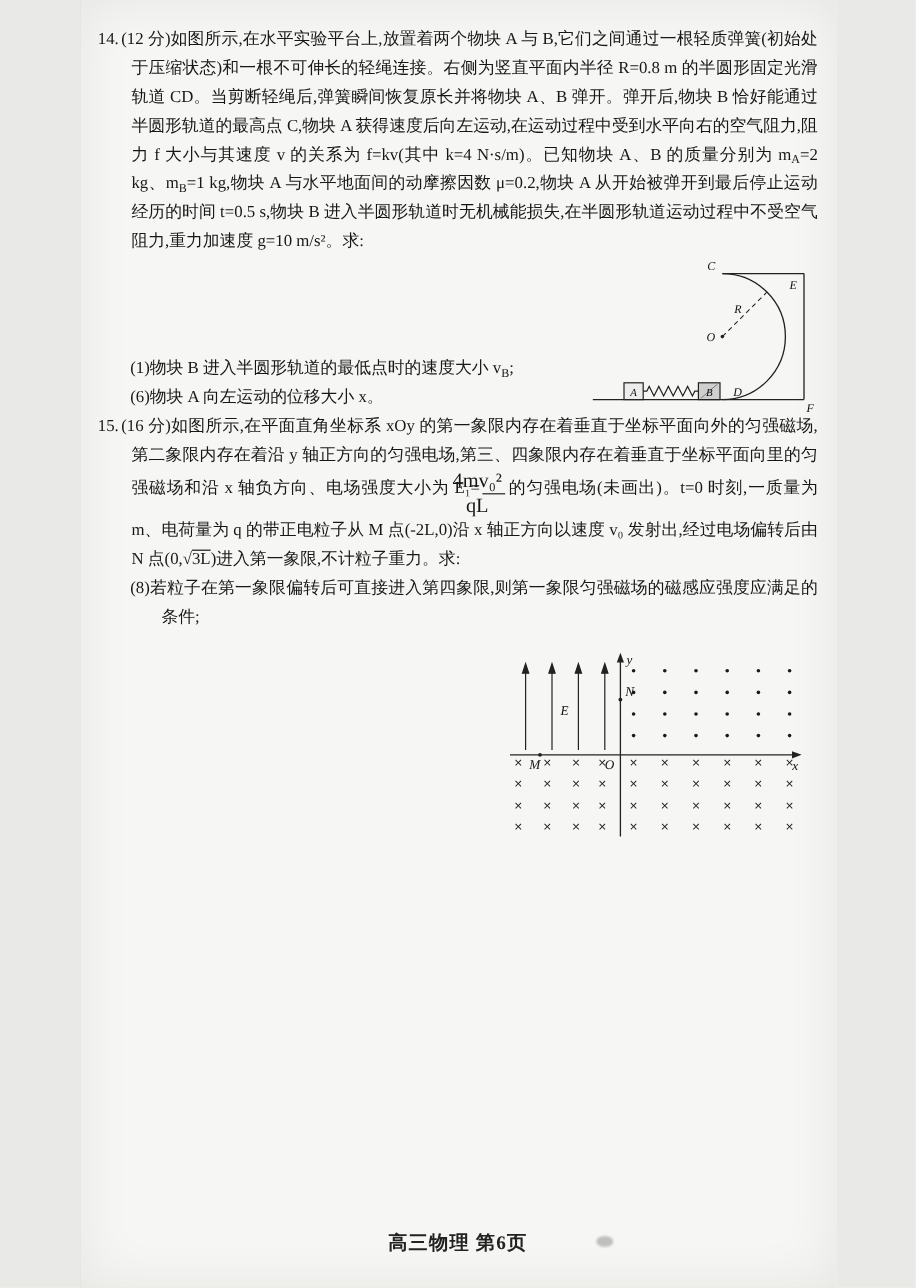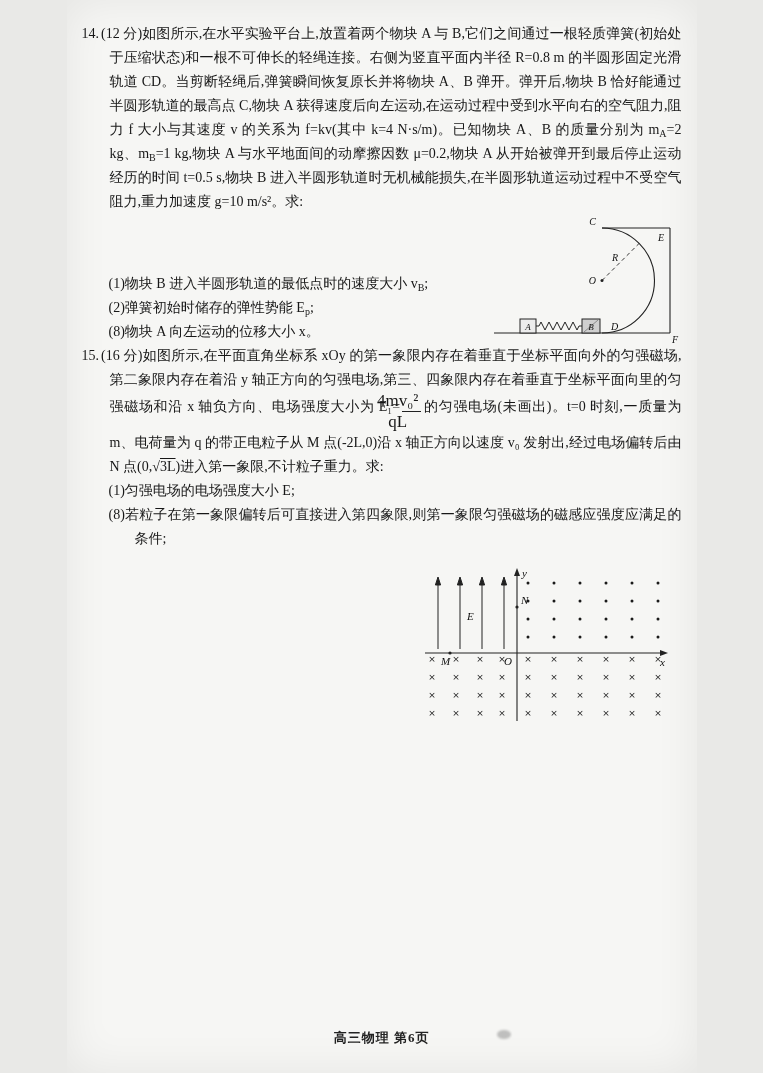--- a/index.html
+++ b/index.html
@@ -26,40 +26,39 @@
   .fig15{display:block;margin:14px 10px 0 auto;}
   sub{font-size:10px;vertical-align:-3px;line-height:0;}
   .frac{display:inline-block;text-align:center;vertical-align:-0.95em;line-height:1.05;font-size:17px;margin:0 2px;}
   .frac .num{display:block;padding:0 3px 1px 3px;border-bottom:1px solid #222;}
   .frac .den{display:block;padding-top:1px;}
   .sqrt{white-space:nowrap;}
   .sqrt .sqrt-bar{text-decoration:overline;}
   .crosses text{font-size:9px;fill:#1a1a1a;font-family:"DejaVu Sans",sans-serif;}
   .footer{
     position:absolute;left:0;right:0;bottom:26px;
-    text-align:center;font-size:13px;font-weight:bold;letter-spacing:1px;color:#222;
+    text-align:center;font-size:16px;font-weight:bold;letter-spacing:1px;color:#222;
   }
   .smudge{
     position:absolute;bottom:34px;left:430px;width:14px;height:9px;border-radius:50%;
     background:rgba(90,90,90,0.35);filter:blur(1px);
   }
 </style>
 </head>
 <body>
 
 <div class="page">
 
   <section class="prob">
     <p class="hang"><span class="pnum">14.</span><span>(12 分)如图所示,在水平实验平台上,放置着两个物块 A 与 B,它们之间通过一根轻质弹簧(初始处于压缩状态)和一根不可伸长的轻绳连接。右侧为竖直平面内半径 R=0.8 m 的半圆形固定光滑轨道 CD。当剪断轻绳后,弹簧瞬间恢复原长并将物块 A、B 弹开。弹开后,物块 B 恰好能通过半圆形轨道的最高点 C,物块 A 获得速度后向左运动,在运动过程中受到水平向右的空气阻力,阻力 f 大小与其速度 v 的关系为 f=kv(其中 k=4 N·s/m)。已知物块 A、B 的质量分别为 m<sub>A</sub>=2 kg、m<sub>B</sub>=1 kg,物块 A 与水平地面间的动摩擦因数 μ=0.2,物块 A 从开始被弹开到最后停止运动经历的时间 t=0.5 s,物块 B 进入半圆形轨道时无机械能损失,在半圆形轨道运动过程中不受空气阻力,重力加速度 g=10 m/s²。求:</span></p>
 
     <div class="row14">
       <div class="qcol">
         <p class="qline">(1)物块 B 进入半圆形轨道的最低点时的速度大小 v<sub>B</sub>;</p>
-        <p class="qline">(2)弹簧初始时储存的弹性势能 E<sub>p</sub>;</p>
-        <p class="qline">(8)物块 A 向左运动的位移大小 x。</p>
+        <p class="qline">(6)物块 A 向左运动的位移大小 x。</p>
       </div>
 
       <svg class="fig14" width="190" height="128" viewBox="0 0 190 128">
         <g stroke="#222" stroke-width="1.1" fill="none">
           <line x1="110" y1="12" x2="178" y2="12"></line>
           <line x1="178" y1="12" x2="178" y2="117"></line>
           <line x1="2" y1="117" x2="178" y2="117"></line>
           <path d="M110 12 A52.5 52.5 0 0 1 110 117"></path>
           <line x1="110" y1="64.5" x2="147" y2="27.5" stroke-dasharray="4 3" stroke-width="0.9"></line>
           <path stroke-width="1" d="M44 110 h3 l2 -4 l4 8 l4 -8 l4 8 l4 -8 l4 8 l4 -8 l4 8 l4 -8 l4 8 l2 -4 h3"></path>
@@ -77,21 +76,20 @@
           <text x="180" y="127">F</text>
           <text x="36" y="114" text-anchor="middle" font-size="9">A</text>
           <text x="99" y="114" text-anchor="middle" font-size="9">B</text>
         </g>
       </svg>
     </div>
   </section>
 
   <section class="prob prob15">
     <p class="hang"><span class="pnum">15.</span><span>(16 分)如图所示,在平面直角坐标系 xOy 的第一象限内存在着垂直于坐标平面向外的匀强磁场,第二象限内存在着沿 y 轴正方向的匀强电场,第三、四象限内存在着垂直于坐标平面向里的匀强磁场和沿 x 轴负方向、电场强度大小为 E₁=<span class="frac"><span class="num">4mv₀²</span><span class="den">qL</span></span>的匀强电场(未画出)。t=0 时刻,一质量为 m、电荷量为 q 的带正电粒子从 M 点(-2L,0)沿 x 轴正方向以速度 v₀ 发射出,经过电场偏转后由 N 点(0,<span class="sqrt">√<span class="sqrt-bar">3L</span></span>)进入第一象限,不计粒子重力。求:</span></p>
-    <p class="qline">(1)匀强电场的电场强度大小 E;</p>
     <p class="qline">(8)若粒子在第一象限偏转后可直接进入第四象限,则第一象限匀强磁场的磁感应强度应满足的条件;</p>
 
     <svg class="fig15" width="250" height="162" viewBox="0 0 250 162">
       <g stroke="#222" stroke-width="1.1">
         <line x1="95" y1="156" x2="95" y2="8"></line>
         <line x1="3" y1="88" x2="241" y2="88"></line>
       </g>
       <polygon points="95,3 92,11 98,11" fill="#222"></polygon>
       <polygon points="246,88 238,85 238,91" fill="#222"></polygon>
 

